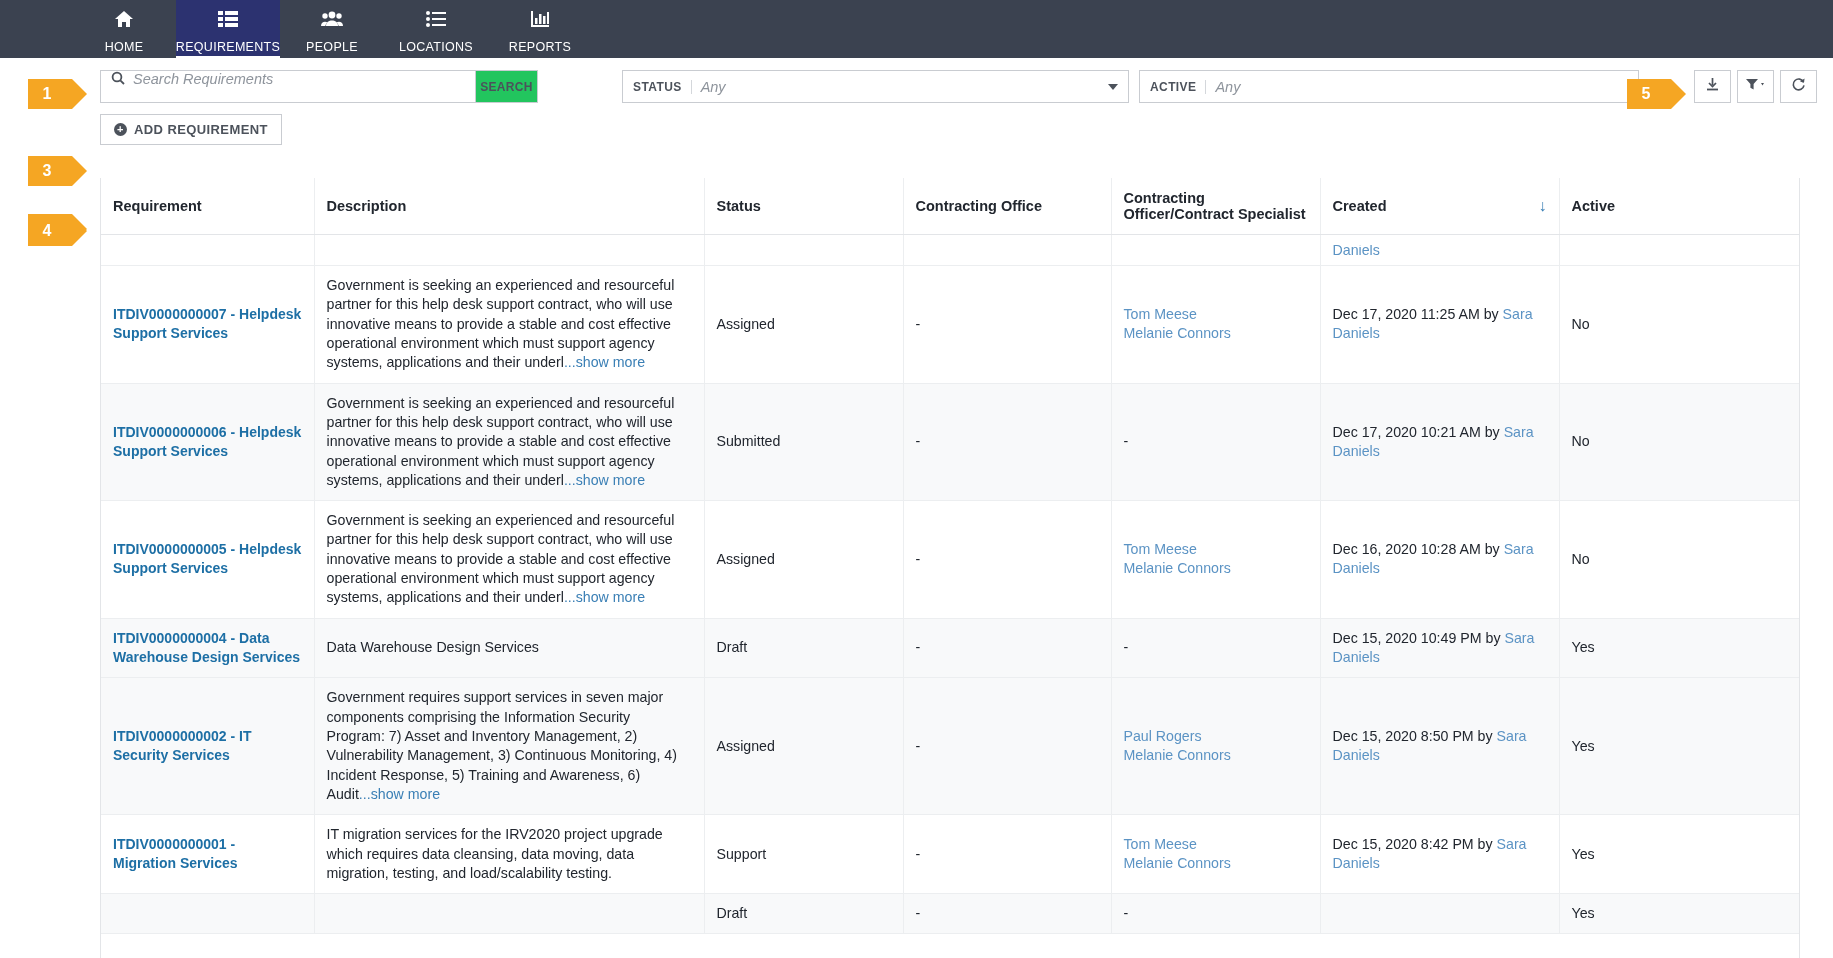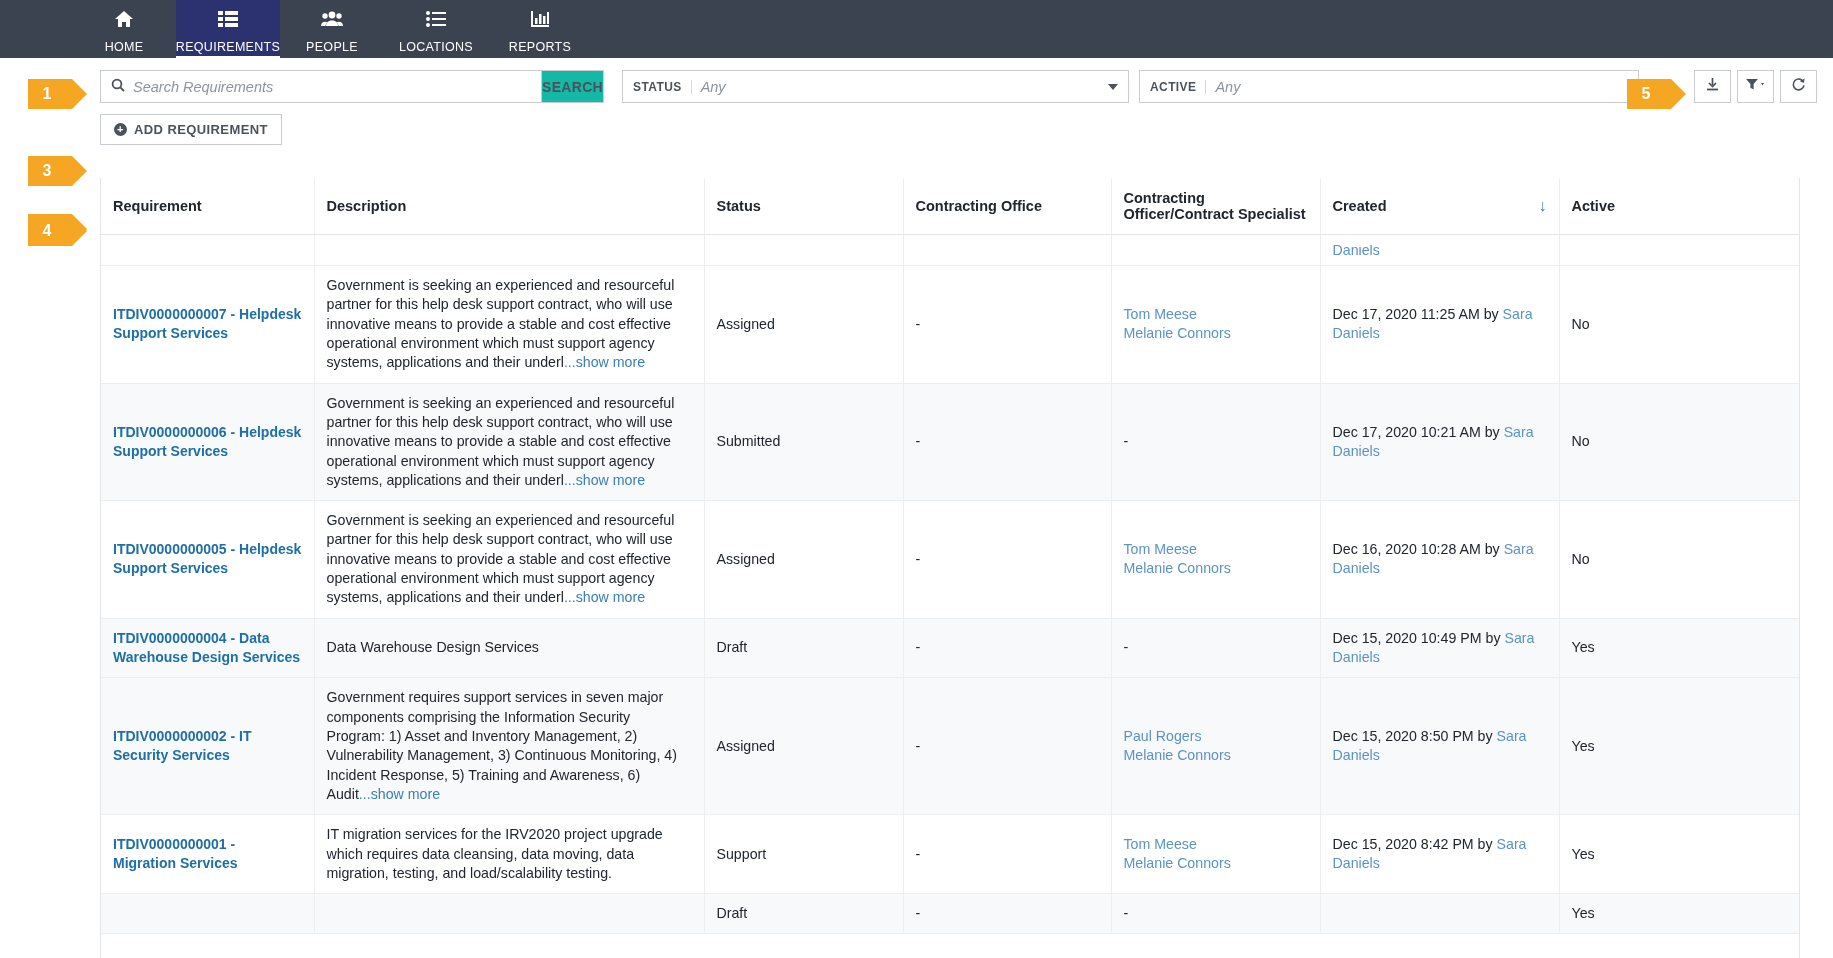--- a/index.html
+++ b/index.html
@@ -107,40 +107,39 @@
     height: 48px;
   }
   .search-wrap {
     position: absolute;
     left: 100px;
     top: 12px;
     display: flex;
     height: 33px;
   }
   .search-box {
-    width: 442px;
+    width: 376px;
     border: 1px solid #c9ccd1;
     background: #fff;
     display: flex;
-    align-items: center;
     padding: 0 10px;
     gap: 8px;
   }
   .search-box .placeholder {
     color: #8e949c;
     font-size: 14.5px;
     font-style: italic;
   }
   .search-btn {
     width: 62px;
     border: 1px solid #c9ccd1;
     border-left: none;
-    background: #14b8a6;
+    background: #22c55e;
     color: #4c525b;
-    font-size: 14px;
+    font-size: 12px;
     font-weight: bold;
     letter-spacing: .3px;
     display: flex; align-items: center; justify-content: center;
     cursor: pointer;
   }
   .picker {
     height: 33px;
     border: 1px solid #c9ccd1;
     background: #fff;
     display: flex;
@@ -522,21 +521,21 @@
           <td><a class="req-link" href="#">ITDIV0000000004 - Data Warehouse Design Services</a></td>
           <td><span>Data Warehouse Design Services</span></td>
           <td>Draft</td>
           <td>-</td>
           <td>-</td>
           <td><span>Dec 15, 2020 10:49 PM by </span><a class="inline-link" href="#">Sara Daniels</a></td>
           <td class="last">Yes</td>
         </tr>
         <tr class="alt">
           <td><a class="req-link" href="#">ITDIV0000000002 - IT Security Services</a></td>
-          <td><span>Government requires support services in seven major components comprising the Information Security Program: 1) Asset and Inventory Management, 2) Vulnerability Management, 3) Continuous Monitoring, 4) Incident Response, 5) Training and Awareness, 6) Audit</span><span class="showmore">...show more</span></td>
+          <td><span>Government requires support services in seven major components comprising the Information Security Program: 7) Asset and Inventory Management, 2) Vulnerability Management, 3) Continuous Monitoring, 4) Incident Response, 5) Training and Awareness, 6) Audit</span><span class="showmore">...show more</span></td>
           <td>Assigned</td>
           <td>-</td>
           <td>
             <a class="person-link" href="#">Paul Rogers</a>
             <a class="person-link" href="#">Melanie Connors</a>
           </td>
           <td><span>Dec 15, 2020 8:50 PM by </span><a class="inline-link" href="#">Sara Daniels</a></td>
           <td class="last">Yes</td>
         </tr>
         <tr>

